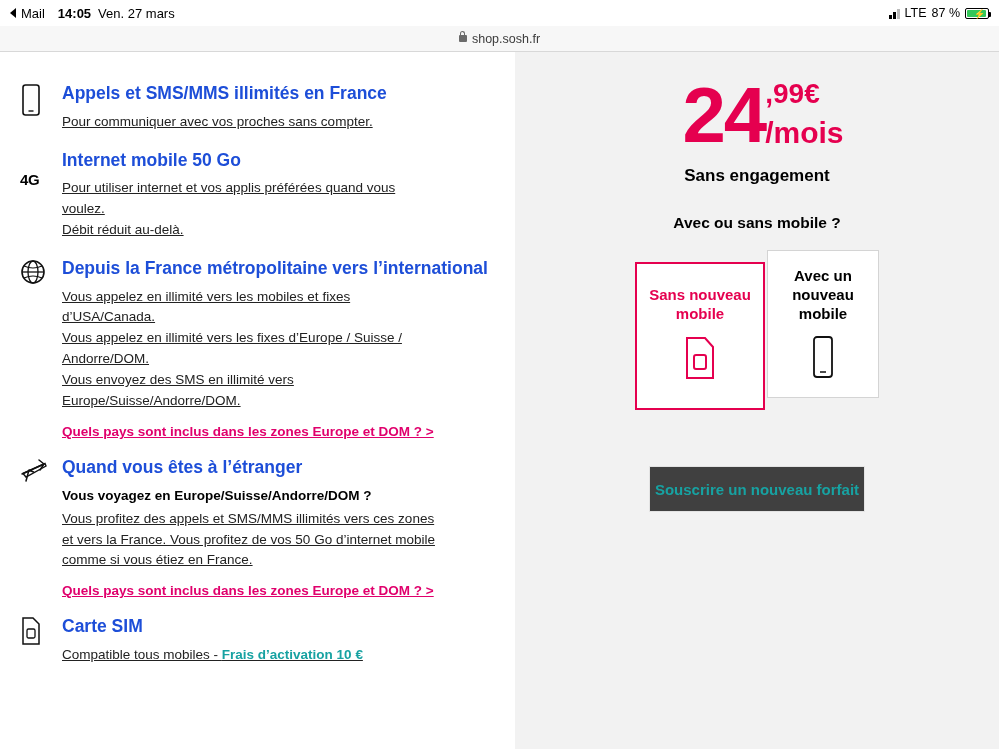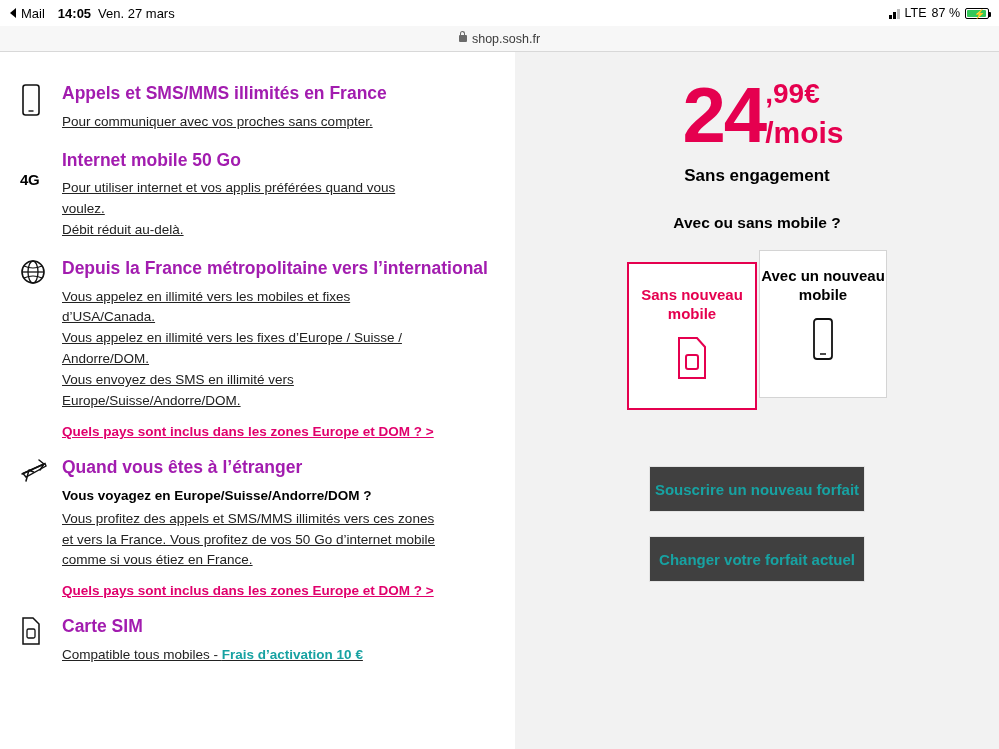--- a/index.html
+++ b/index.html
@@ -162,21 +162,21 @@
     display: flex;
     justify-content: flex-start;
     padding-top: 2px;
     padding-left: 6px;
     box-sizing: border-box;
   }
   .feat-body { flex: 1 1 auto; }
   .feat-title {
     font-size: 17.5px;
     font-weight: bold;
-    color: #a21caf;
+    color: #1d4ed8;
     line-height: 1.35;
     margin: 0 0 6px 0;
   }
   .feat-line {
     font-size: 13.5px;
     color: #222;
     line-height: 1.55;
     margin: 0;
     text-decoration: underline;
   }
@@ -281,21 +281,21 @@
     position: relative;
     z-index: 2;
   }
   .choice.selected .choice-label {
     color: #e5004f;
     font-size: 15px;
     font-weight: bold;
     line-height: 1.25;
   }
   .choice.unselected {
-    width: 128px;
+    width: 112px;
     height: 148px;
     border: 1px solid #d4d4d4;
     padding-top: 16px;
     margin-left: 2px;
   }
   .choice.unselected .choice-label {
     color: #000;
     font-size: 15px;
     font-weight: bold;
     line-height: 1.25;
@@ -468,15 +468,14 @@
         <span class="choice-icon">
           <svg width="28" height="44" viewBox="0 0 28 44">
             <rect x="5" y="2" width="18" height="40" rx="3" fill="none" stroke="#111" stroke-width="1.8"></rect>
             <line x1="11" y1="37" x2="17" y2="37" stroke="#111" stroke-width="1.5"></line>
           </svg>
         </span>
       </div>
     </div>
 
     <div class="cta first">Souscrire un nouveau forfait</div>
-    <div class="cta second">Changer votre forfait actuel</div>
   </div>
 </div>
 
 </body></html>

